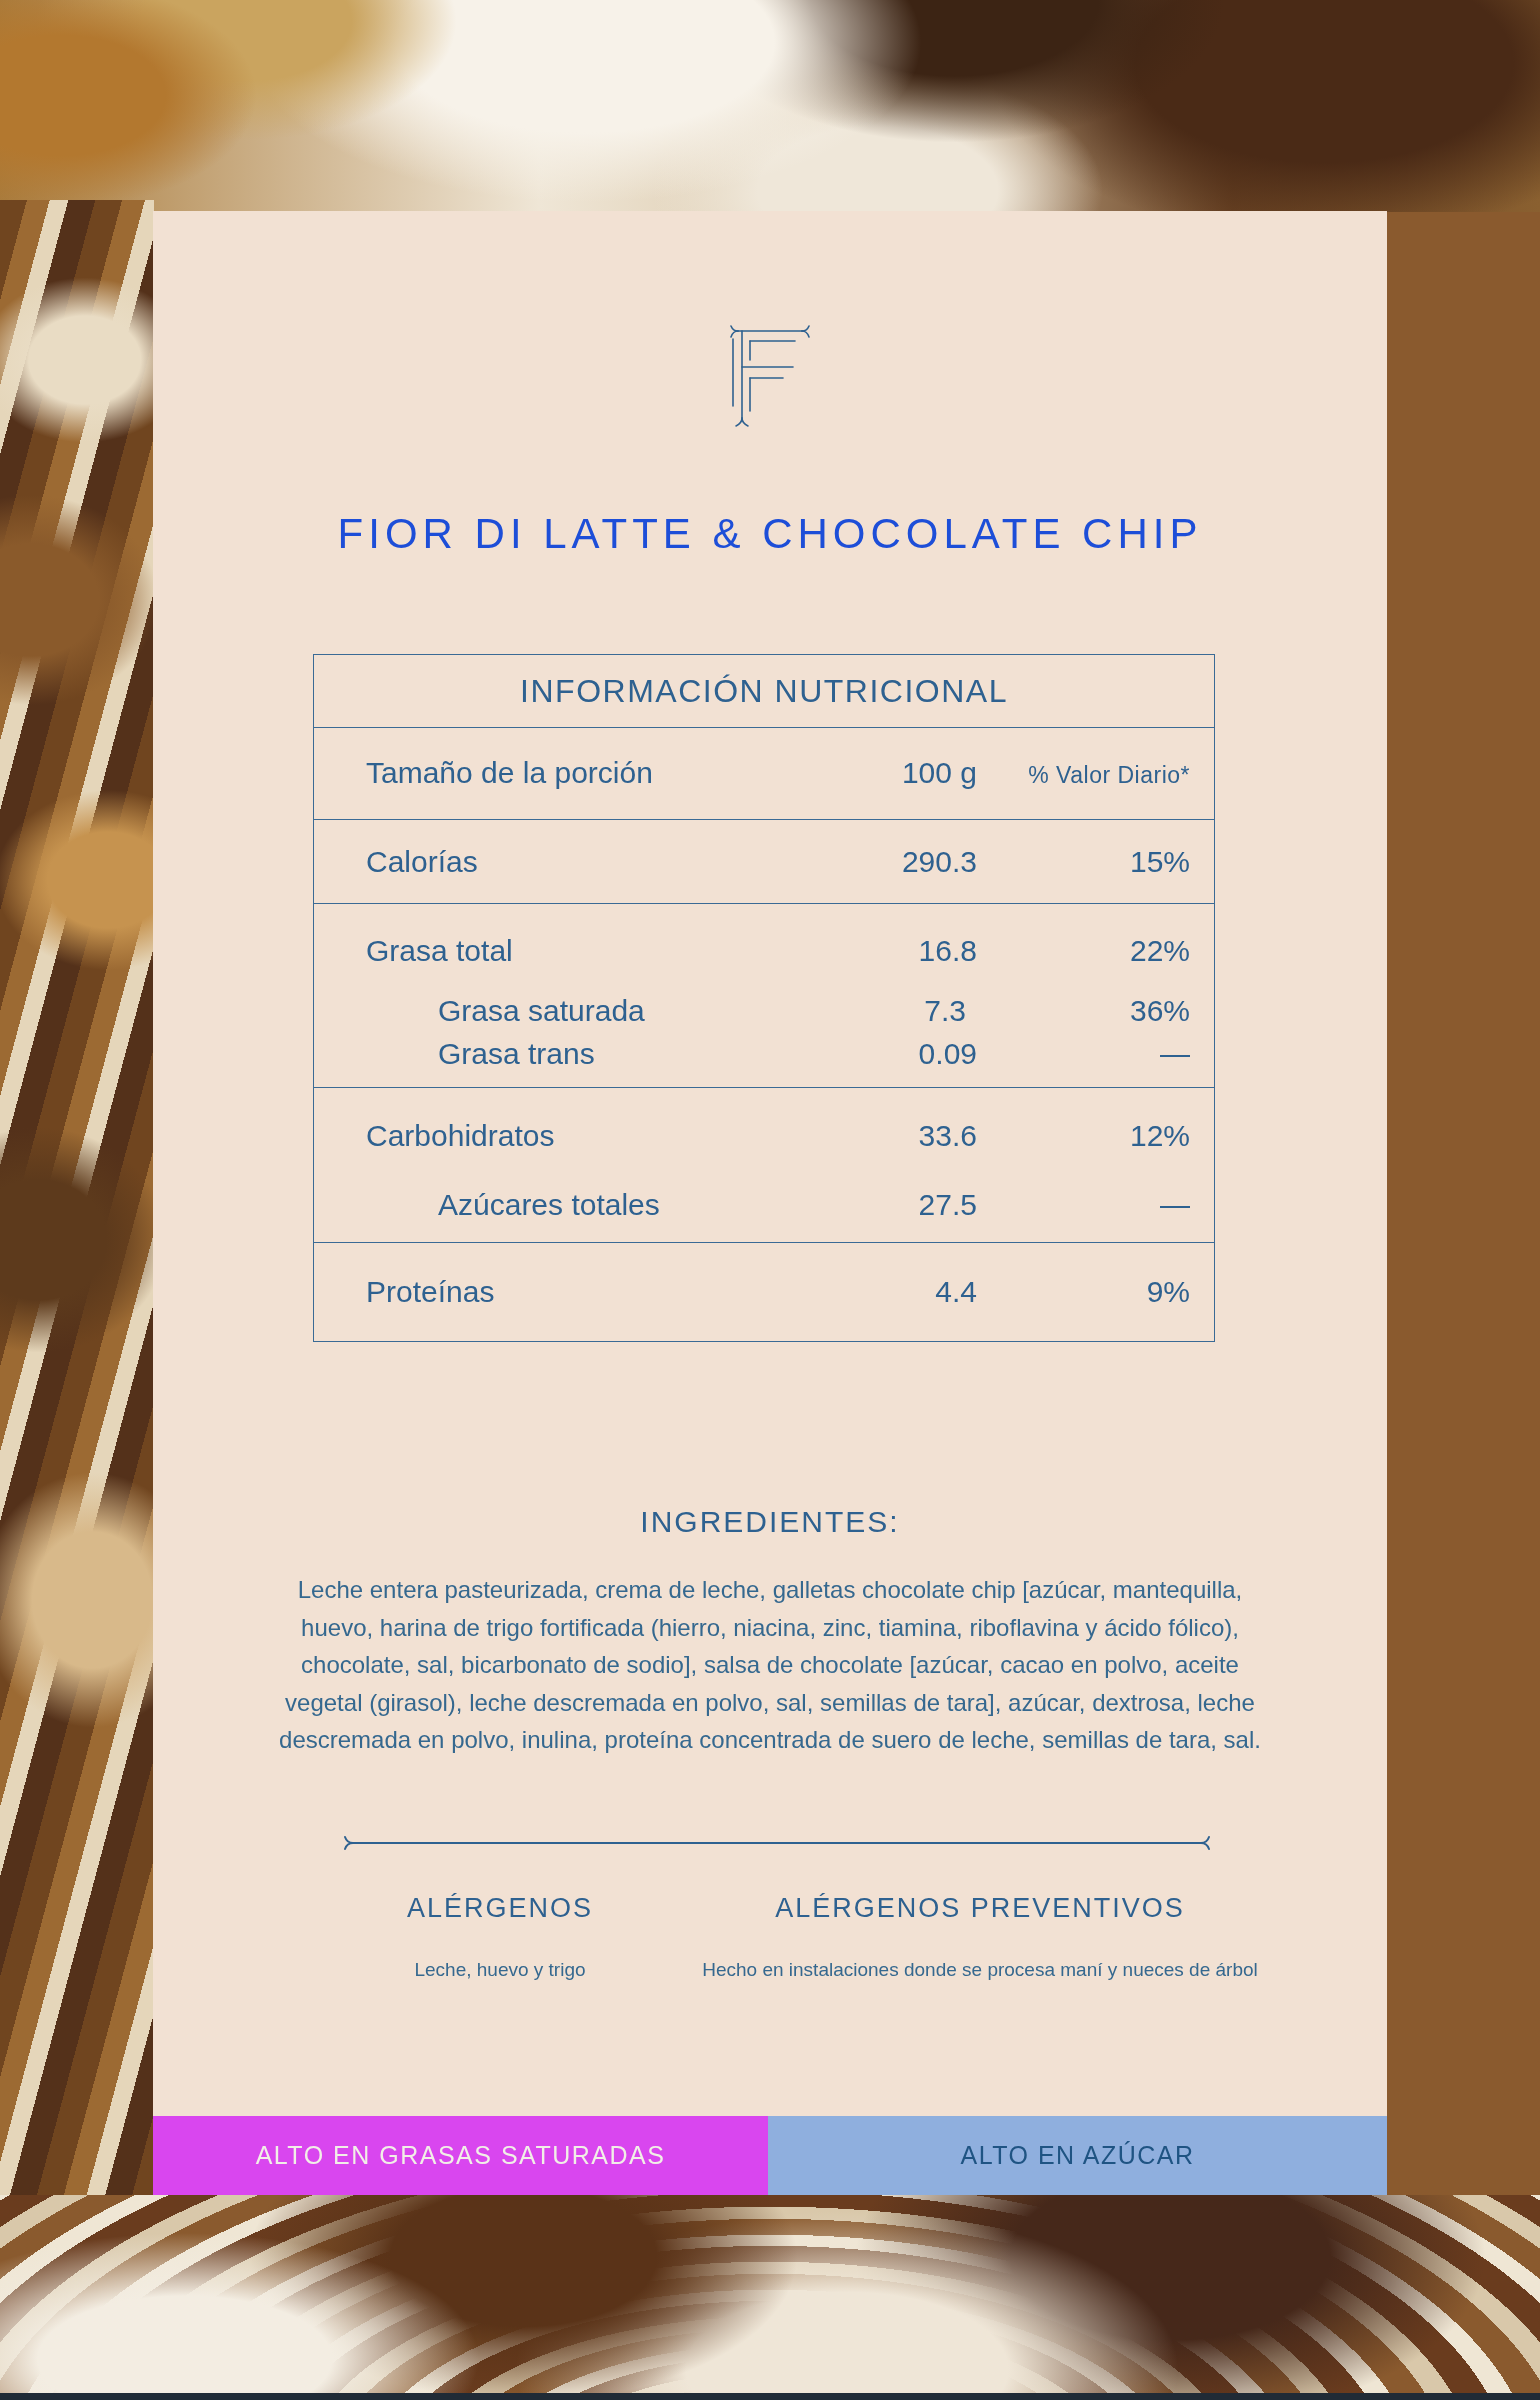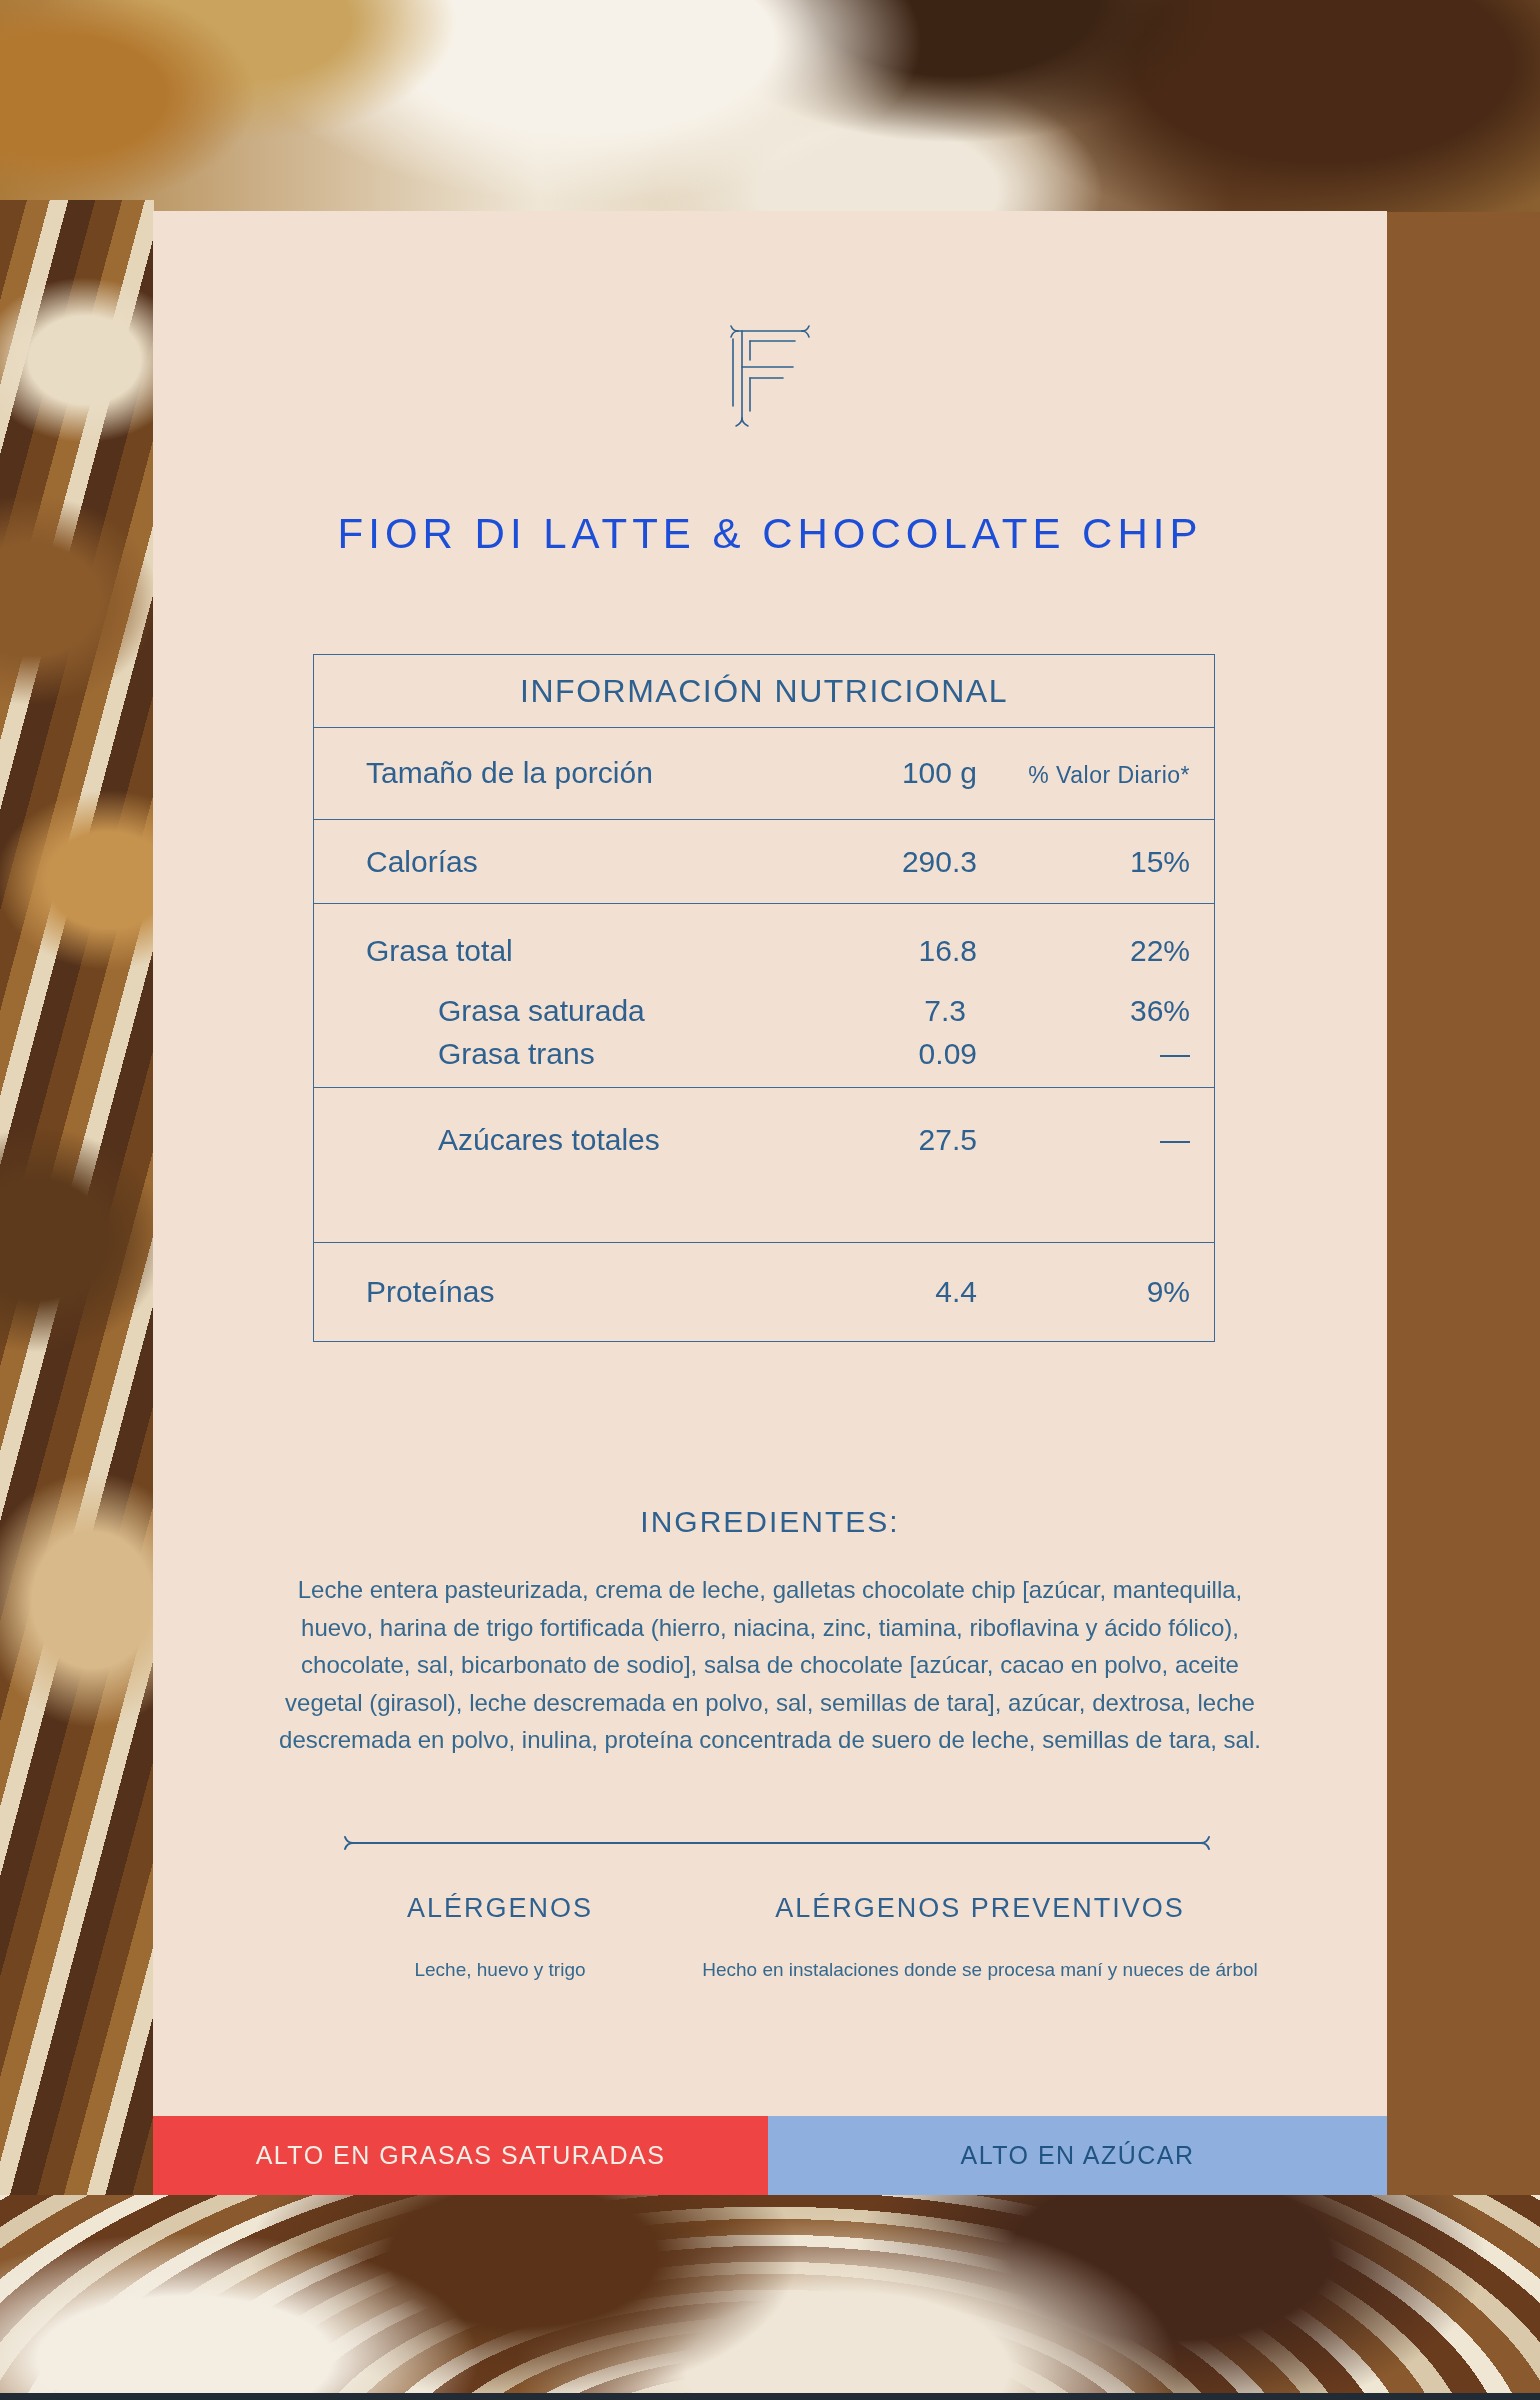--- a/index.html
+++ b/index.html
@@ -187,20 +187,25 @@
       </div>
       <div class="trow r3 indent">
         <span class="tlabel">Grasa trans</span>
         <span class="tval">0.09</span>
         <span class="tpct">—</span>
       </div>
     </div>
 
 
     <div class="tsection s-carb">
+      <div class="trow r1">
+        <span class="tlabel">Carbohidratos</span>
+        <span class="tval">33.6</span>
+        <span class="tpct">12%</span>
+      </div>
       <div class="trow r2 indent">
         <span class="tlabel">Azúcares totales</span>
         <span class="tval">27.5</span>
         <span class="tpct">—</span>
       </div>
     </div>
 
     <div class="tsection s-prot">
       <div class="trow">
         <span class="tlabel">Proteínas</span>
@@ -225,17 +230,17 @@
     <div class="allerg-head">ALÉRGENOS</div>
     <div class="allerg-body">Leche, huevo y trigo</div>
   </div>
 
   <div class="allerg-col allerg-right">
     <div class="allerg-head">ALÉRGENOS PREVENTIVOS</div>
     <div class="allerg-body">Hecho en instalaciones donde se procesa maní y nueces de árbol</div>
   </div>
 
   <div class="warnings">
-    <div class="warning saturated" style="background: #ef4444; color: rgb(242, 239, 231);">ALTO EN GRASAS SATURADAS</div>
+    <div class="warning saturated" style="background: #d946ef; color: rgb(242, 239, 231);">ALTO EN GRASAS SATURADAS</div>
     <div class="warning sugar" style="background: rgb(143, 175, 222); color: rgb(31, 84, 131);">ALTO EN AZÚCAR</div>
   </div>
 
 </div>
 
 </body></html>

